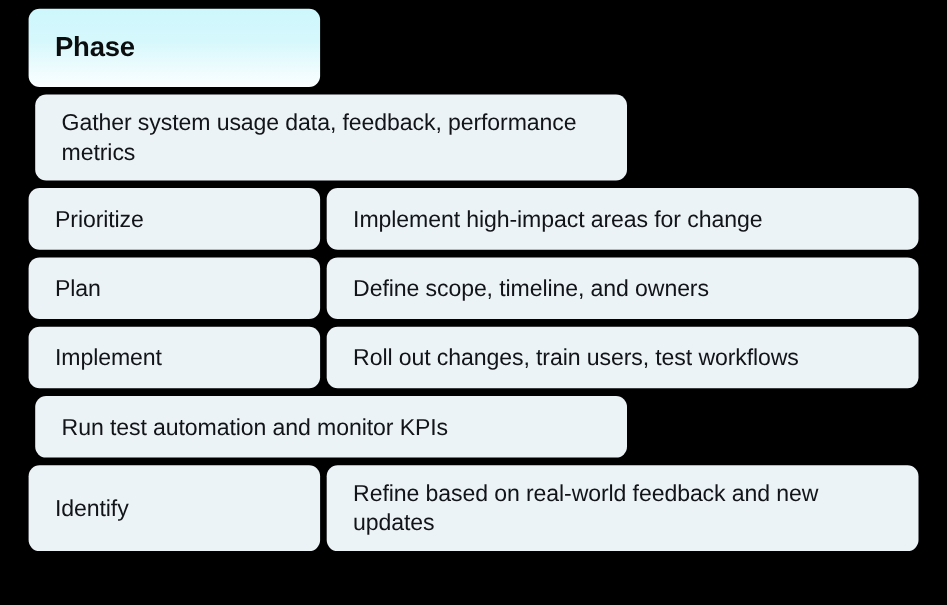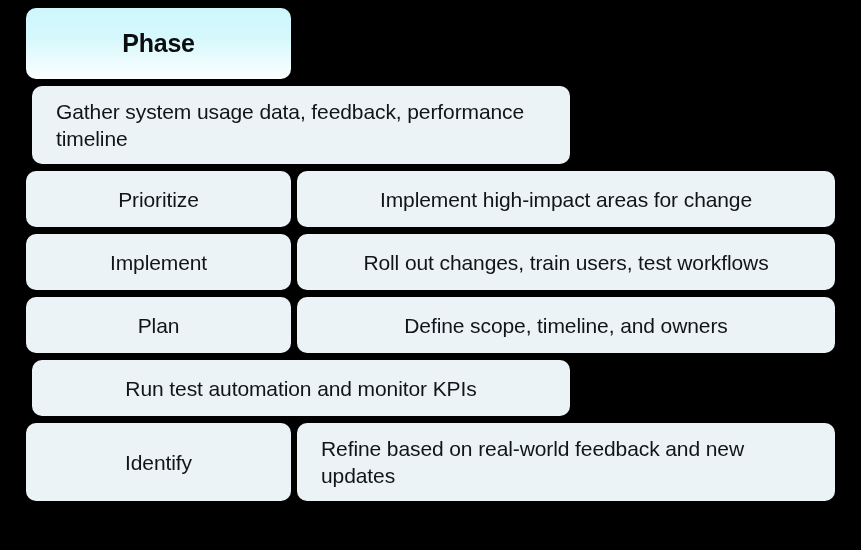--- a/index.html
+++ b/index.html
@@ -40,21 +40,20 @@
   }
 
   .cell {
     box-sizing: border-box;
     border-radius: 10px;
     background: #ecf3f7;
     display: flex;
     align-items: center;
     padding: 0 24px;
     overflow: hidden;
-    justify-content: center;
   }
 
   
   .cell.col-phase {
     width: 265px;
     flex: 0 0 265px;
   }
   .cell.col-activities {
     width: 538px;
     flex: 0 0 538px;
@@ -97,48 +96,48 @@
   <div class="table">
 
     <div class="row header">
       <div class="cell col-phase">
         <span class="cell-text">Phase</span>
       </div>
     </div>
 
     <div class="row body tall">
       <div class="cell col-activities">
-        <span class="cell-text">Gather system usage data, feedback, performance timeline</span>
+        <span class="cell-text">Gather system usage data, feedback, performance metrics</span>
       </div>
     </div>
 
     <div class="row body">
       <div class="cell col-phase">
         <span class="cell-text">Prioritize</span>
       </div>
       <div class="cell col-activities">
         <span class="cell-text">Implement high-impact areas for change</span>
       </div>
     </div>
 
     <div class="row body">
       <div class="cell col-phase">
-        <span class="cell-text">Implement</span>
+        <span class="cell-text">Plan</span>
       </div>
       <div class="cell col-activities">
-        <span class="cell-text">Roll out changes, train users, test workflows</span>
+        <span class="cell-text">Define scope, timeline, and owners</span>
       </div>
     </div>
 
     <div class="row body">
       <div class="cell col-phase">
-        <span class="cell-text">Plan</span>
+        <span class="cell-text">Implement</span>
       </div>
       <div class="cell col-activities">
-        <span class="cell-text">Define scope, timeline, and owners</span>
+        <span class="cell-text">Roll out changes, train users, test workflows</span>
       </div>
     </div>
 
     <div class="row body">
       <div class="cell col-activities">
         <span class="cell-text">Run test automation and monitor KPIs</span>
       </div>
     </div>
 
     <div class="row body tall">

